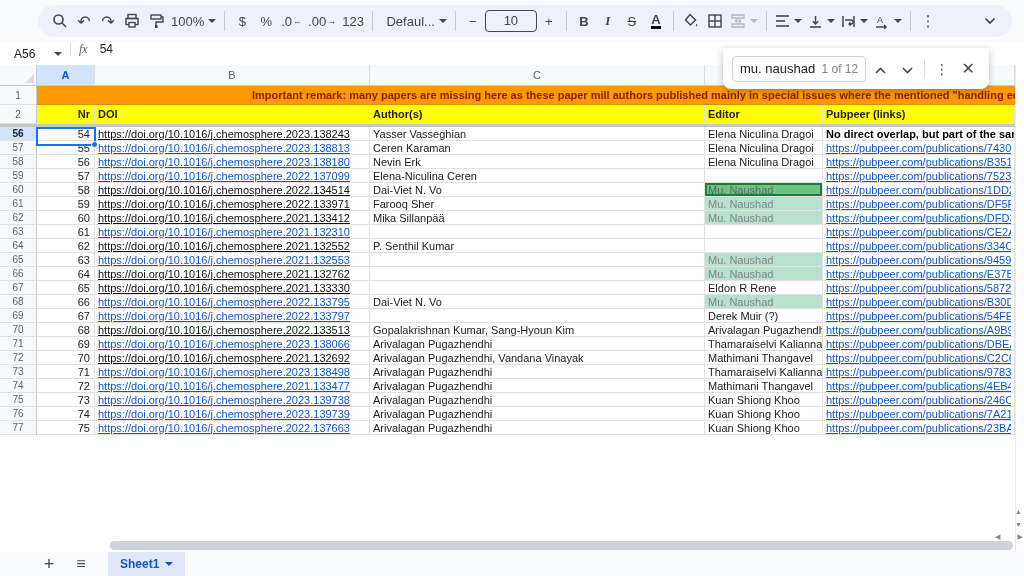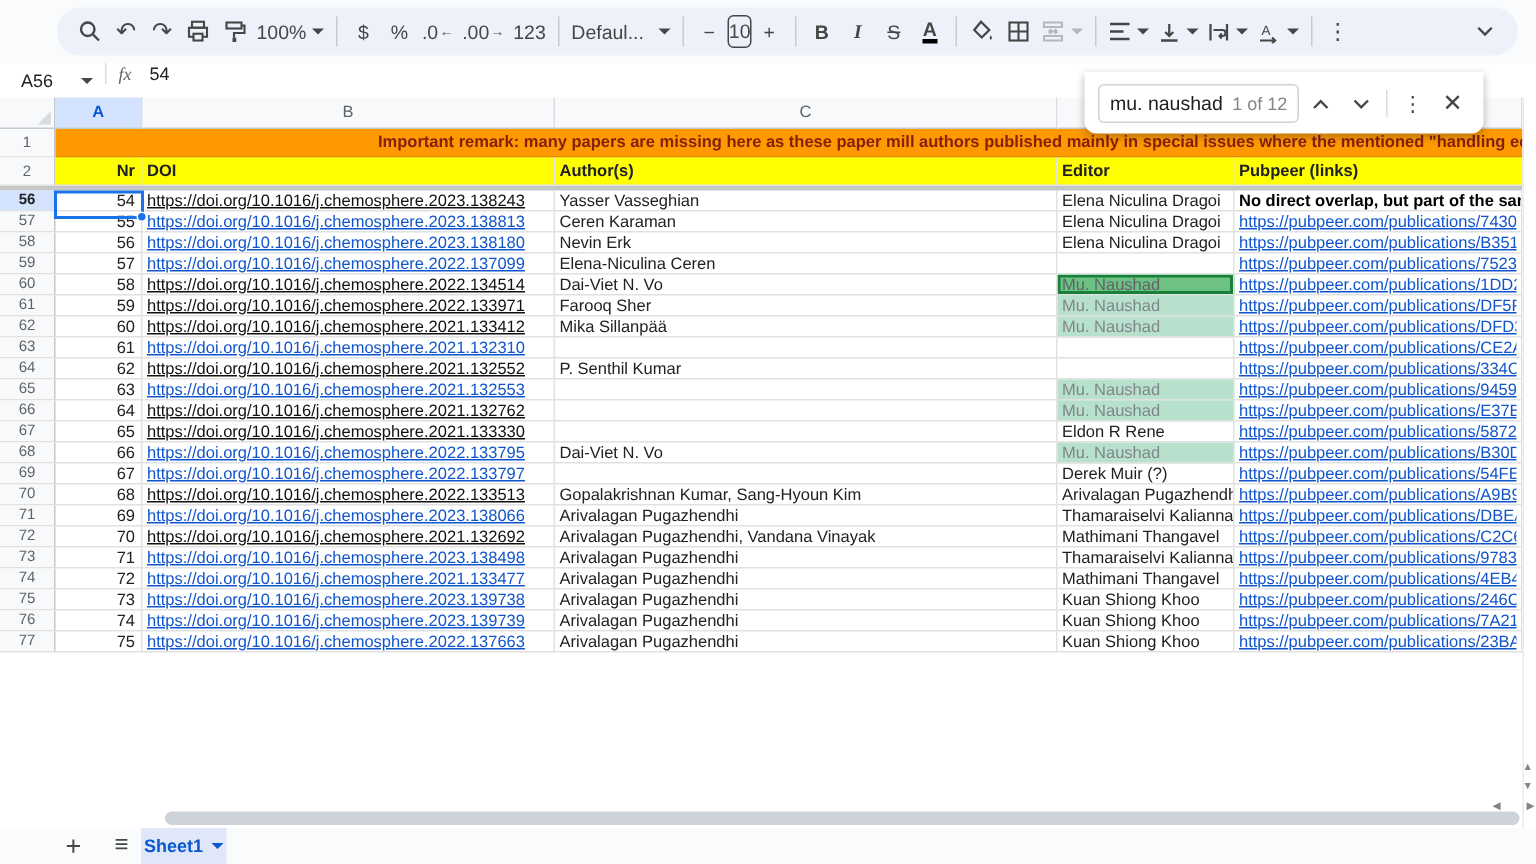--- a/index.html
+++ b/index.html
@@ -12,21 +12,21 @@
              border-radius:16px; display:flex; align-items:center; padding:0 10px; color:#444746; font-size:13px; }
   .tb { height:26px; min-width:24px; border-radius:4px; display:flex; align-items:center; justify-content:center;
         padding:0 3px; cursor:default; white-space:nowrap; }
   .tb svg { display:block; }
   .sep { width:1px; height:20px; background:#c6cad2; margin:0 5px; flex:none; }
   .car { width:0;height:0;border-left:4px solid transparent;border-right:4px solid transparent;border-top:4px solid #444746; margin-left:4px; }
   .bold { font-weight:bold; }
   .ital { font-style:italic; font-family:"Liberation Serif",serif; font-weight:bold; }
   .strike { text-decoration:line-through; }
   .ucolor { border-bottom:3px solid #000; line-height:13px; font-weight:bold; }
-  .fsz { width:16px; height:22px; border:1px solid #444746; border-radius:4px; text-align:center; line-height:20px; font-size:13px; background:#edf2fa; }
+  .fsz { width:52px; height:22px; border:1px solid #444746; border-radius:4px; text-align:center; line-height:20px; font-size:13px; background:#edf2fa; }
   .dimmed { color:#b4b7bd; }
   .smallarr { font-size:9px; margin-left:1px; }
   .morev { font-size:15px; letter-spacing:0; }
   .spacer { flex:1; }
 
   
   .fbar { position:absolute; top:42px; left:0; width:1024px; height:23px; background:#fff; display:flex; font-size:12px; }
   .nbox { width:62px; padding-left:14px; display:flex; align-items:center; justify-content:space-between; color:#202124; }
   .fbar .sep { height:14px; background:#dadce0; margin:0 8px; }
   .fx { font-style:italic; font-family:"Liberation Serif",serif; color:#5f6368; margin-right:12px; }
@@ -80,21 +80,21 @@
   .finput .cnt { margin-left:auto; font-size:12px; color:#80868b; white-space:nowrap; }
   .fbtn { width:24px; height:24px; display:flex; align-items:center; justify-content:center; color:#444746; margin-left:3px; }
   .findbar .sep { height:18px; margin:0 2px 0 5px; background:#dadce0; }
   .xbtn { font-size:16px; color:#444746; }
 
   
   .bottom { position:absolute; top:552px; left:0; width:1024px; height:24px; background:#f9fbfd; display:flex; align-items:center; }
   .bb-btn { width:26px; height:22px; display:flex; align-items:center; justify-content:center; color:#444746; font-size:16px; }
   .bb-plus { margin-left:36px; font-size:18px; }
   .bb-menu { margin-left:6px; letter-spacing:0; }
-  .sheettab { height:24px; background:#dfe7f9; display:flex; align-items:center; padding:0 2px; gap:6px; }
+  .sheettab { margin-left:14px; height:24px; background:#dfe7f9; display:flex; align-items:center; padding:0 12px; gap:6px; }
   .sheettab .lbl { color:#0b57d0; font-weight:bold; font-size:12px; }
   .sheettab .car { border-top-color:#0b57d0; margin-left:0; }
 </style>
 </head>
 <body>
 
 <div class="toolbar-wrap">
   <div class="toolbar">
     <div class="tb">
       <span>
@@ -144,21 +144,21 @@
         <span class="smallarr">←</span>
       </div>
     <div class="tb">
         <span>.00</span>
         <span class="smallarr">→</span>
       </div>
     <div class="tb">
         <span>123</span>
       </div>
     <div class="sep"></div>
-    <div class="tb" style="min-width:72px;justify-content:space-between">
+    <div class="tb" style="min-width:72px;justify-content:flex-end">
       <span>Defaul...</span>
         <span class="car"></span>
     </div>
     <div class="sep"></div>
     <div class="tb">
         <span>−</span>
       </div>
     <div class="fsz">10</div>
     <div class="tb">
         <span>+</span>

